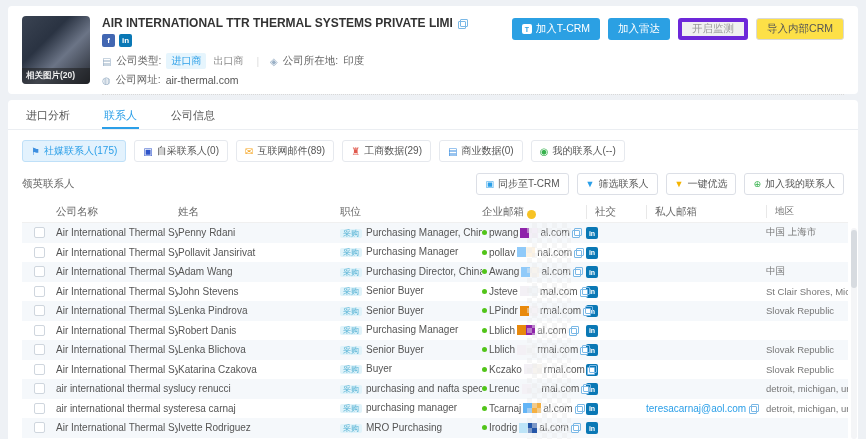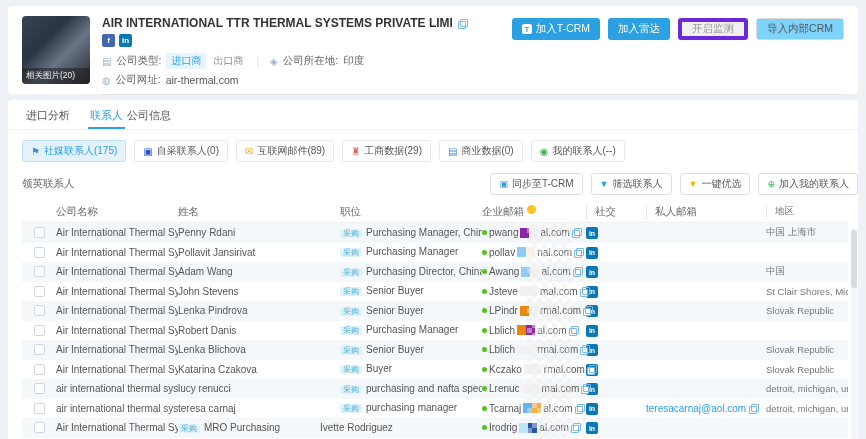--- a/index.html
+++ b/index.html
@@ -14,21 +14,21 @@
 
   
   .top-card { position: absolute; left: 8px; right: 8px; top: 6px; height: 88px; padding: 10px 14px; }
   .top-flex { display: flex; }
   .thumb {
     position: relative; width: 68px; height: 68px; border-radius: 4px; overflow: hidden; flex: 0 0 68px;
     background: linear-gradient(135deg,#3a4352 0%, #2a3342 35%, #6b7486 60%, #23272f 100%);
   }
   .thumb-label {
     position: absolute; left: 0; right: 0; bottom: 0; background: rgba(30,30,30,.55);
-    color: #eee; font-size: 8.5px; padding: 2px 4px;
+    color: #eee; font-size: 8.5px; padding: 2px 4px; font-weight: bold;
   }
   .info { margin-left: 12px; flex: 1; min-width: 0; }
   .title-row { display: flex; align-items: center; gap: 5px; }
   .company-title { font-size: 12px; font-weight: bold; color: #333; }
   .social-row { display: flex; gap: 4px; margin-top: 4px; }
   .sq-icon {
     width: 13px; height: 13px; border-radius: 2px; color: #fff; font-size: 8px; font-weight: bold;
     display: inline-flex; align-items: center; justify-content: center; cursor: pointer;
   }
   .fb { background: #4267b2; }
@@ -45,50 +45,50 @@
     font-size: 10px; color: #666; cursor: pointer; background: #fff;
   }
   .cal-ico { width: 10px; height: 10px; border: 1px solid #9ab0c6; border-radius: 1px; position: relative; }
   .cal-ico:before { content:""; position:absolute; left:1px; right:1px; top:2px; border-top:1px solid #9ab0c6; }
 
   .hdr-buttons { position: absolute; right: 14px; top: 12px; display: flex; gap: 8px; }
   .btn { height: 22px; border-radius: 3px; font-size: 10.5px; padding: 0 10px;
          display: inline-flex; align-items: center; gap: 4px; cursor: pointer; white-space: nowrap; }
   .btn-primary { background: #2ba0e3; color: #fff; }
   .btn-disabled { background: #f0f0f0; color: #9a9a9a; border: 4px solid #6d28d9; }
-  .btn-plain { background: #7dd3fc; color: #555; border: 1px solid #d9d9d9; }
+  .btn-plain { background: #fde047; color: #555; border: 1px solid #d9d9d9; }
   .btn-ico { width: 10px; height: 10px; background: #fff; border-radius: 2px; color: #2ba0e3;
              font-size: 7px; font-weight: bold; display: inline-flex; align-items: center; justify-content: center; }
 
   
   .main-card { position: absolute; left: 8px; right: 8px; top: 100px; bottom: -4px; overflow: hidden; }
-  .tabs { display: flex; padding: 0 16px; border-bottom: 1px solid #ebeef2; height: 30px; }
+  .tabs { display: flex; gap: 30px; padding: 0 16px; border-bottom: 1px solid #ebeef2; height: 30px; }
   .tab { font-size: 11px; color: #555; padding: 8px 2px 0 2px; cursor: pointer; position: relative; }
-  .tab.active { color: #2b9fe8; margin-left: 16px; }
+  .tab.active { color: #2b9fe8; }
   .tab.active:after { content:""; position:absolute; left:0; right:0; bottom:0; height:2px; background:#2b9fe8; }
 
   .subtabs { display: flex; gap: 8px; padding: 10px 14px 8px 14px; }
   .subtab { display: inline-flex; align-items: center; gap: 4px; border: 1px solid #e6e9ee; border-radius: 3px;
             padding: 3px 8px; font-size: 10px; color: #555; cursor: pointer; background: #fff; }
   .subtab.active { background: #e3f2fd; border-color: #bfe0f8; color: #2b9fe8; }
   .subtab .g { font-size: 10px; }
 
-  .section-row { display: flex; align-items: center; justify-content: space-between; padding: 3px 0 6px 14px; }
+  .section-row { display: flex; align-items: center; justify-content: space-between; padding: 3px 14px 6px 14px; }
   .section-title { font-size: 10.5px; color: #666; }
   .actions { display: flex; gap: 8px; }
   .abtn { display: inline-flex; align-items: center; gap: 4px; border: 1px solid #dcdfe6; border-radius: 3px;
           background: #fff; padding: 3px 8px; font-size: 10px; color: #555; cursor: pointer; }
   .abtn .g { font-size: 9px; }
 
   
   .tbl { position: relative; margin: 0 10px 0 14px; }
   .trow { display: flex; align-items: center; height: 19.5px; font-size: 10px; color: #555; }
   .trow.shade { background: #f5f8fb; }
   .thead { height: 22px; color: #666; font-size: 10.5px; border-bottom: 1px solid #f0f0f0; }
-  .thead .hc { display: flex; align-items: flex-start; gap: 3px; height: 100%; }
+  .thead .hc { display: flex; align-items: flex-end; gap: 3px; height: 100%; }
   .hc.sep { border-left: 1px solid #e8e8e8; padding-left: 8px; }
   .c { white-space: nowrap; overflow: hidden; flex-shrink: 0; }
   .c-check { width: 34px; display: flex; justify-content: center; overflow: visible; }
   .c-company { width: 122px; }
   .c-name { width: 162px; }
   .c-title { width: 142px; }
   .c-email { width: 100px; overflow: visible; display: flex; align-items: center; gap: 2px; }
   .c-social { width: 64px; padding-left: 4px; }
   .c-personal { width: 120px; display: flex; align-items: center; gap: 3px; }
   .c-region { flex: 1; font-size: 9.5px; color: #777; }
@@ -475,22 +475,22 @@
           <span style="color: rgb(43, 159, 232);">teresacarnaj@aol.com</span>
           <span class="copy-ic"></span>
         </div>
         <div class="c c-region">detroit, michigan, united st...</div>
       </div>
       <div class="trow shade">
         <div class="c c-check">
           <span class="cbx"></span>
         </div>
         <div class="c c-company">Air International Thermal Systems</div>
+        <div class="c c-name">Ivette Rodriguez</div>
         <div class="c c-title"><span class="jobtag">采购</span><span>MRO Purchasing</span></div>
-        <div class="c c-name">Ivette Rodriguez</div>
         <div class="c c-email">
           <span class="gdot"></span>
           <span>Irodrig</span>
           <span class="mask">
             <i style="background: rgb(189, 228, 247);"></i>
             <i style="background: rgb(36, 86, 168);"></i>
           </span>
           <span>al.com</span>
           <span class="copy-ic"></span>
         </div>

